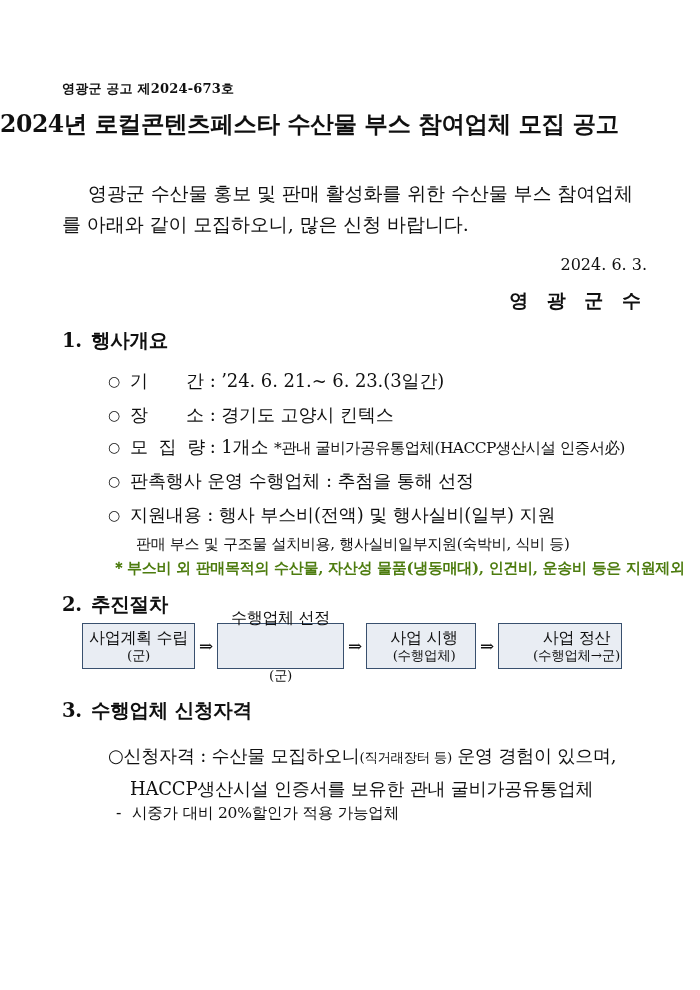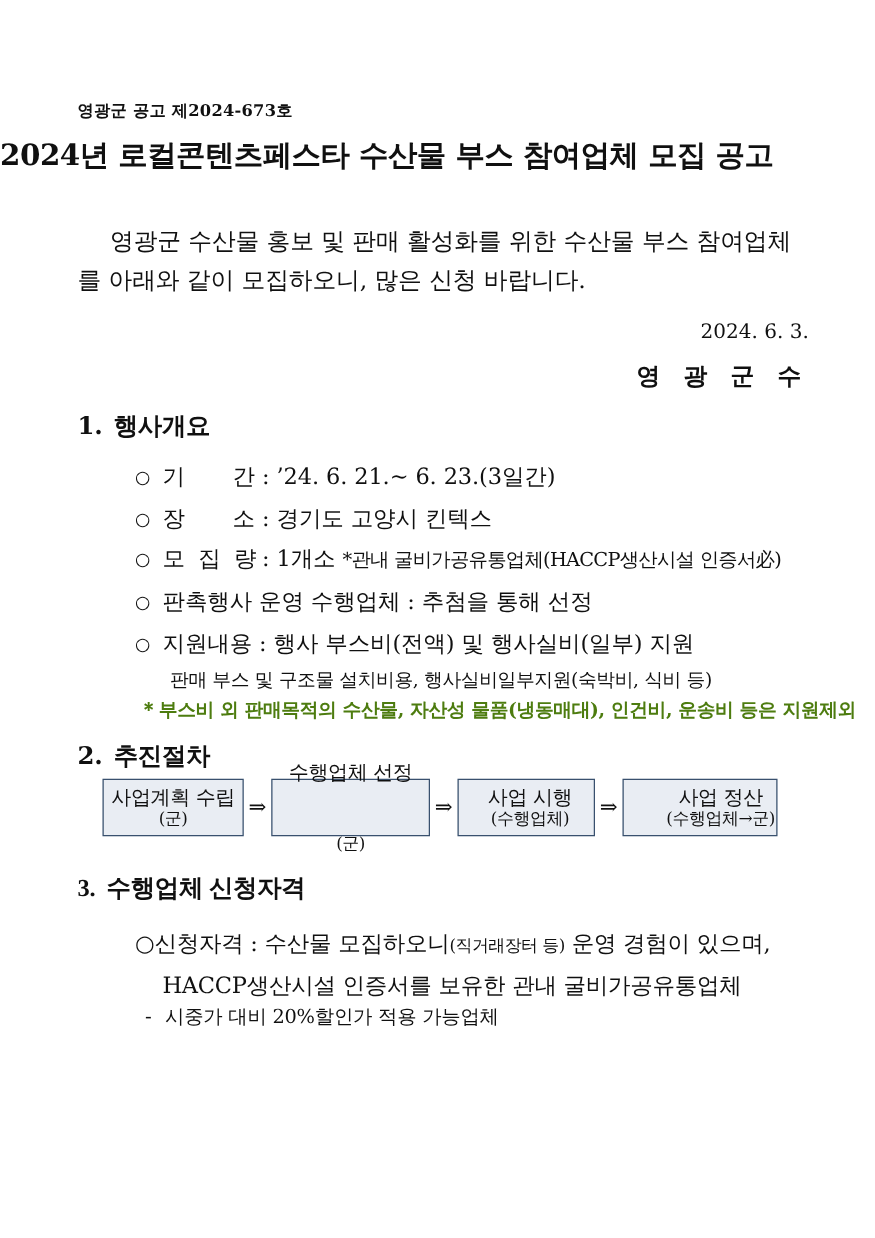--- a/index.html
+++ b/index.html
@@ -87,21 +87,21 @@
   .sec-h {
     position: absolute;
     font-size: 19.5px;
     font-weight: 700;
     letter-spacing: -0.2px;
     white-space: nowrap;
   }
   .sec-h .num { margin-right: 9px; }
   #sec1-h { left: 62px; top: 327px; }
   #sec2-h { left: 62px; top: 591px; }
-  #sec3-h { left: 62px; top: 697px; font-family: Liberation Serif, serif; }
+  #sec3-h { left: 62px; top: 697px; }
 
   
   .row {
     position: absolute;
     font-size: 18px;
     white-space: nowrap;
     letter-spacing: -0.1px;
   }
   .row .mk {
     display: inline-block;

